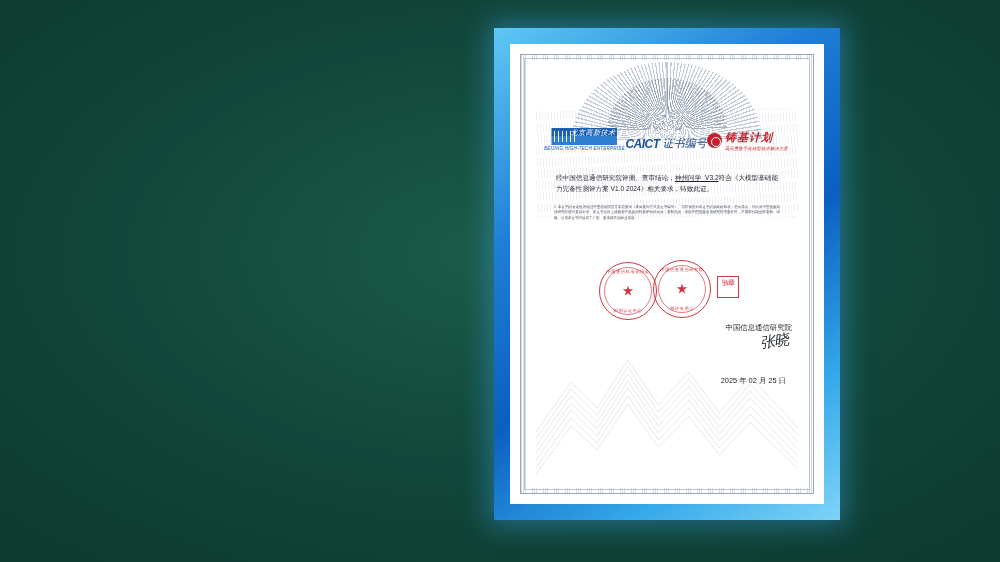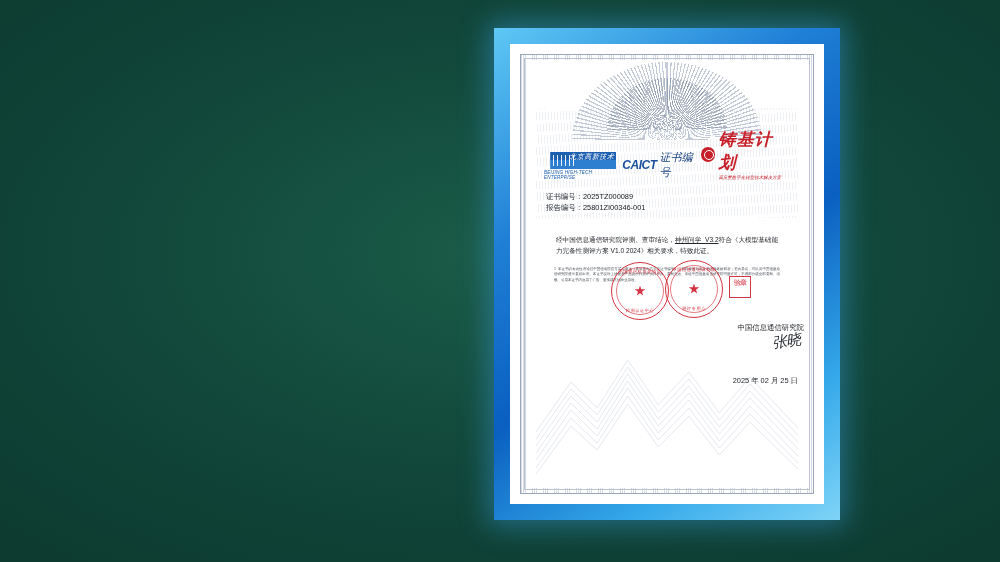--- a/index.html
+++ b/index.html
@@ -181,21 +181,21 @@
   #logo-right .seal:after {
     content: "";
     position: absolute; left: 3.5px; top: 3.5px;
     width: 8px; height: 8px; border-radius: 50%;
     border: 1.4px solid #fff;
   }
   #logo-right .rt {
     display: flex; flex-direction: column; align-items: flex-start;
   }
   #logo-right .rt .t1 {
-    font-size: 17px; color: #c8202a; font-weight: bold; letter-spacing: 1px;
+    font-size: 11px; color: #c8202a; font-weight: bold; letter-spacing: 1px;
   }
   #logo-right .rt .t2 {
     font-size: 4.4px; color: #c8202a; letter-spacing: .1px; margin-top: 1px;
   }
 
   #numbers {
     margin-top: 11px;
     padding-left: 6px;
     font-size: 7.4px;
     color: #22262b;
@@ -239,21 +239,21 @@
     font-size: 3.5px;
     line-height: 5.4px;
     color: #4a4f57;
     text-align: justify;
   }
   #fineprint .num { margin-right: 2px; }
 
   
   #sign-area {
     position: absolute;
-    right: 20px;
+    right: 32px;
     bottom: 118px;
     width: 215px;
     text-align: right;
   }
   #seals {
     position: relative;
     height: 58px;
   }
   .seal-round {
     position: absolute;
@@ -380,28 +380,20 @@
 
           <div id="logo-right">
             <span class="seal"></span>
             <span class="rt">
               <span class="t1">铸基计划</span>
               <span class="t2">高质量数字化转型技术解决方案</span>
             </span>
           </div>
         </div>
 
-        <div id="numbers">
-          <div class="row">
-            <span class="lab">证书编号：</span><span class="val">2025TZ000089</span>
-          </div>
-          <div class="row">
-            <span class="lab">报告编号：</span><span class="val">25801ZI00346-001</span>
-          </div>
-        </div>
 
 
 
         <div id="paragraph">
           <span>经中国信息通信研究院评测、查审结论，</span><span class="u">神州问学_V3.2</span><span>符合《大模型基础能力完备性测评方案 V1.0 2024》相关要求，特致此证。</span>
         </div>
 
         <div id="fineprint">
           <span class="num">1</span><span>本证书的有效性请通过中国信通院官方渠道查询（具体查询方式见证书编号）。我院保留对本证书的最终解释权；若有异议，可以向中国信息通信研究院提出复核申请。本证书仅对上述被测产品及所列测评项目有效，复制无效。未经中国信息通信研究院书面许可，不得部分或全部复制、转载、引用本证书内容用于广告、宣传或其他商业用途。</span>
         </div>

